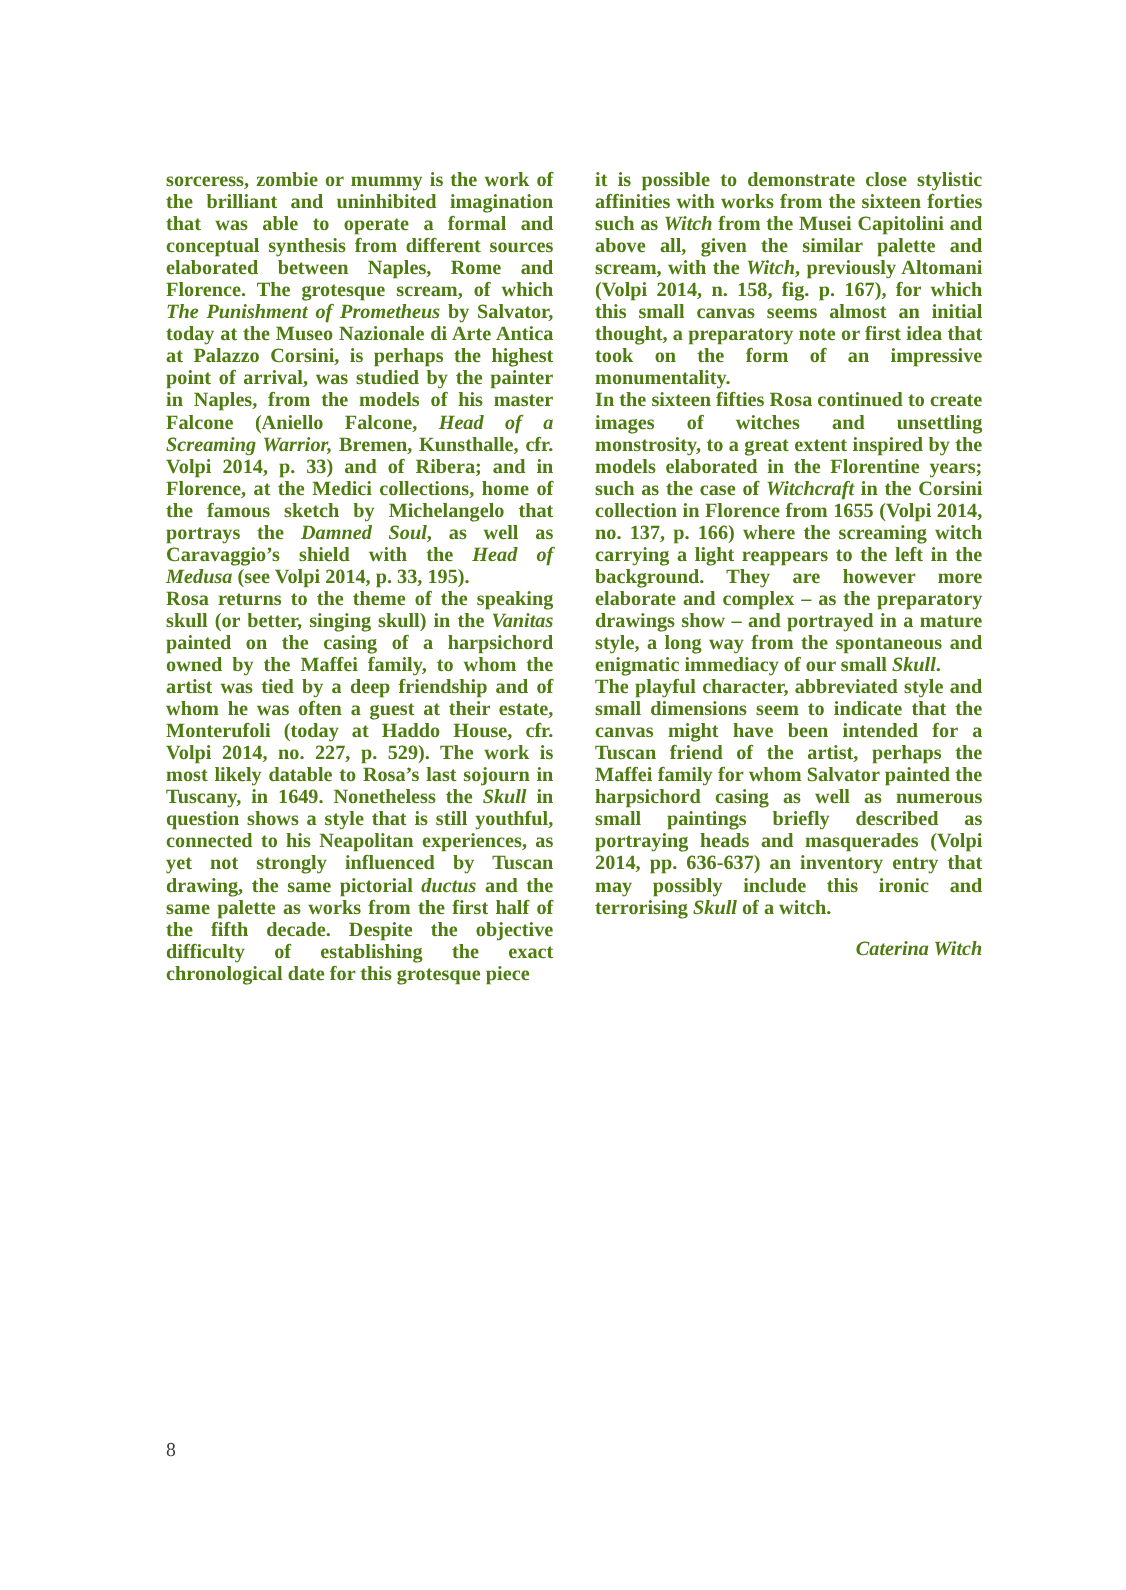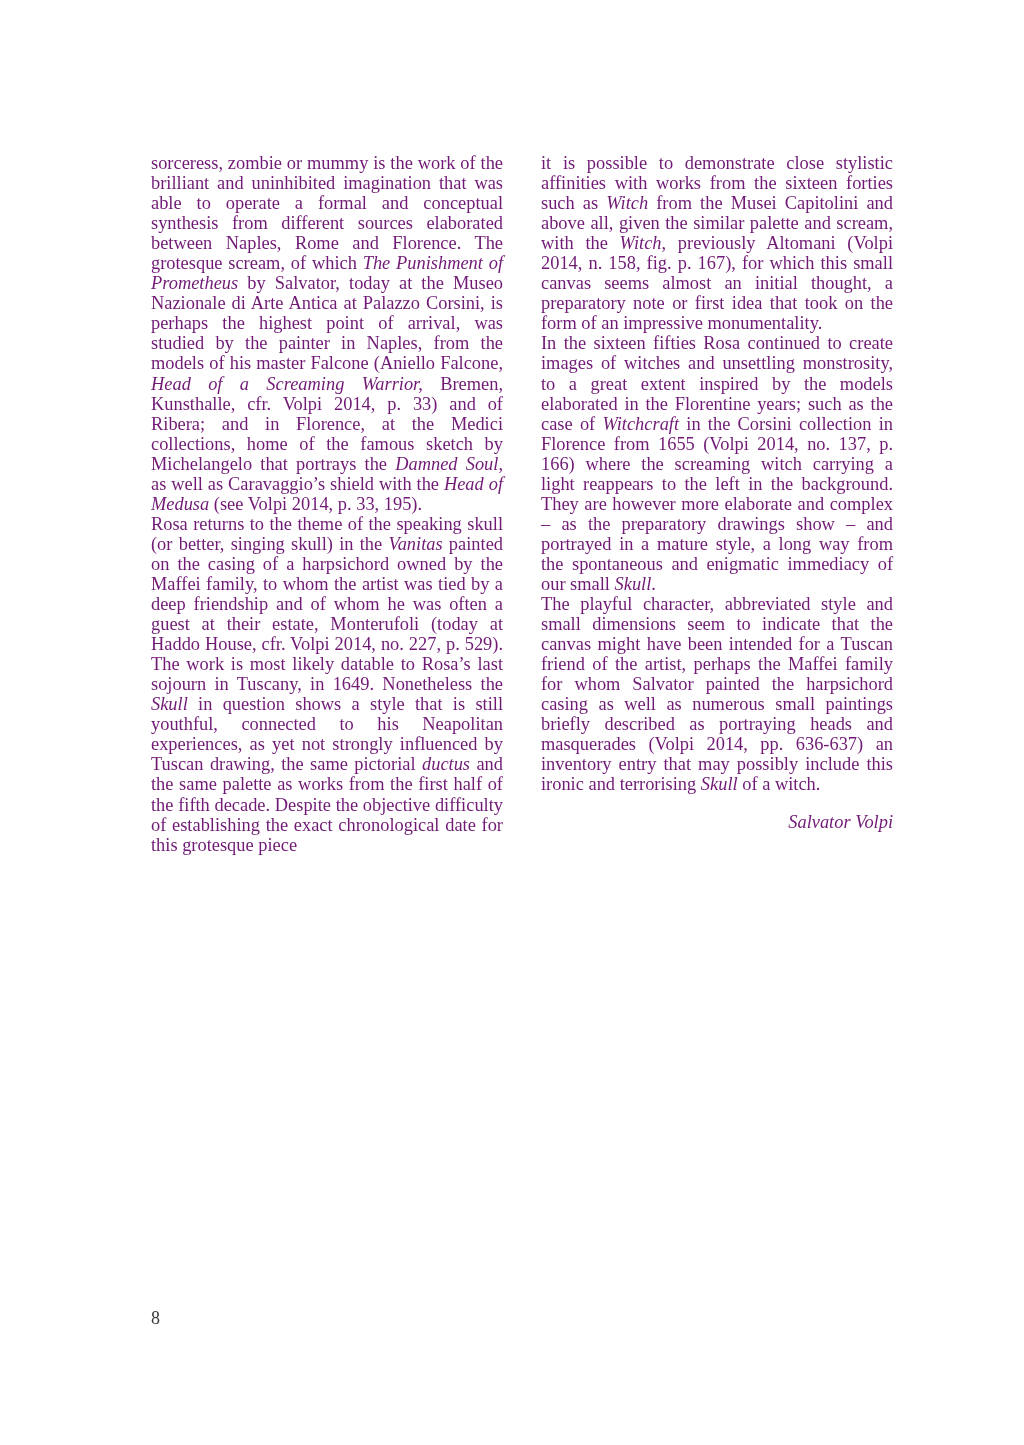--- a/index.html
+++ b/index.html
@@ -5,22 +5,23 @@
   html, body { margin: 0; padding: 0; background: #ffffff; }
   body { width: 1024px; height: 1445px; position: relative; overflow: hidden; }
   .page { position: absolute; left: 0; top: 0; width: 1024px; height: 1445px; background: #ffffff; }
   .col {
     position: absolute;
     top: 153px;
     width: 352px;
     font-family: "Liberation Serif", "DejaVu Serif", serif;
     font-size: 18.4px;
     line-height: 20.05px;
-    color: #701a75;
+    color: #4d7c0f;
     text-align: justify;
+    font-weight: bold;
   }
   .col-left { left: 151px; }
   .col-right { left: 541px; }
   .col p { margin: 0; }
   .col p.par { }
   em { font-style: italic; }
   .signature {
     text-align: right;
     margin-top: 17px !important;
     font-style: italic;
@@ -41,18 +42,18 @@
 
   <div class="col col-left">
     <p class="par"><span>sorceress, zombie or mummy is the work of the brilliant and uninhibited imagination that was able to operate a formal and conceptual synthesis from different sources elaborated between Naples, Rome and Florence. The grotesque scream, of which </span><em>The Punishment of Prometheus</em><span> by Salvator, today at the Museo Nazionale di Arte Antica at Palazzo Corsini, is perhaps the highest point of arrival, was studied by the painter in Naples, from the models of his master Falcone (Aniello Falcone, </span><em>Head of a Screaming Warrior,</em><span> Bremen, Kunsthalle, cfr. Volpi 2014, p. 33) and of Ribera; and in Florence, at the Medici collections, home of the famous sketch by Michelangelo that portrays the </span><em>Damned Soul</em><span>, as well as Caravaggio’s shield with the </span><em>Head of Medusa</em><span> (see Volpi 2014, p. 33, 195).</span></p>
     <p class="par"><span>Rosa returns to the theme of the speaking skull (or better, singing skull) in the </span><em>Vanitas</em><span> painted on the casing of a harpsichord owned by the Maffei family, to whom the artist was tied by a deep friendship and of whom he was often a guest at their estate, Monterufoli (today at Haddo House, cfr. Volpi 2014, no. 227, p. 529). The work is most likely datable to Rosa’s last sojourn in Tuscany, in 1649. Nonetheless the </span><em>Skull</em><span> in question shows a style that is still youthful, connected to his Neapolitan experiences, as yet not strongly influenced by Tuscan drawing, the same pictorial </span><em>ductus</em><span> and the same palette as works from the first half of the fifth decade. Despite the objective difficulty of establishing the exact chronological date for this grotesque piece</span></p>
   </div>
 
   <div class="col col-right">
     <p class="par"><span>it is possible to demonstrate close stylistic affinities with works from the sixteen forties such as </span><em>Witch</em><span> from the Musei Capitolini and above all, given the similar palette and scream, with the </span><em>Witch</em><span>, previously Altomani (Volpi 2014, n. 158, fig. p. 167), for which this small canvas seems almost an initial thought, a preparatory note or first idea that took on the form of an impressive monumentality.</span></p>
     <p class="par"><span>In the sixteen fifties Rosa continued to create images of witches and unsettling monstrosity, to a great extent inspired by the models elaborated in the Florentine years; such as the case of </span><em>Witchcraft</em><span> in the Corsini collection in Florence from 1655 (Volpi 2014, no. 137, p. 166) where the screaming witch carrying a light reappears to the left in the background. They are however more elaborate and complex – as the preparatory drawings show – and portrayed in a mature style, a long way from the spontaneous and enigmatic immediacy of our small </span><em>Skull</em><span>.</span></p>
     <p class="par"><span>The playful character, abbreviated style and small dimensions seem to indicate that the canvas might have been intended for a Tuscan friend of the artist, perhaps the Maffei family for whom Salvator painted the harpsichord casing as well as numerous small paintings briefly described as portraying heads and masquerades (Volpi 2014, pp. 636-637) an inventory entry that may possibly include this ironic and terrorising </span><em>Skull</em><span> of a witch.</span></p>
-    <p class="signature">Salvator Volpi</p>
+    <p class="signature">Caterina Witch</p>
   </div>
 
   <div class="page-number">8</div>
 
 </div>
 
 </body></html>

